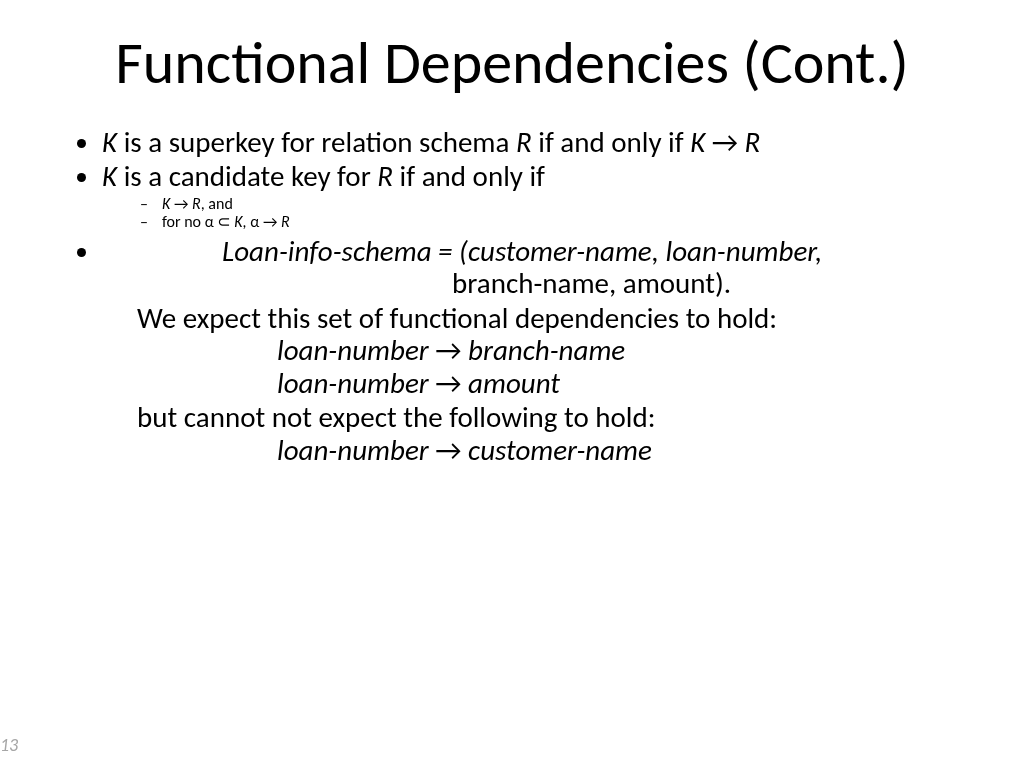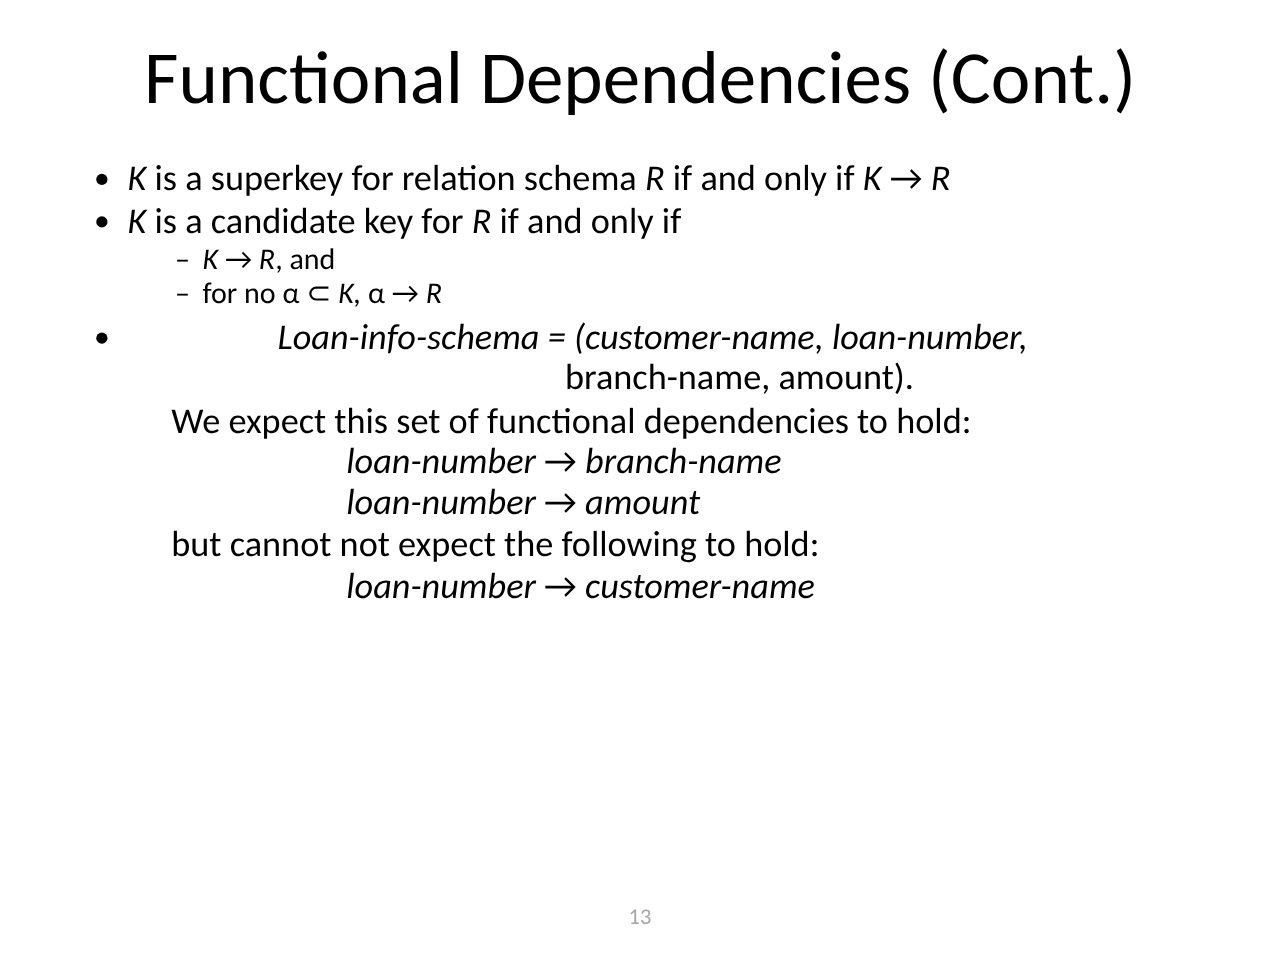--- a/index.html
+++ b/index.html
@@ -34,21 +34,21 @@
     margin: 0;
     padding-left: 52px;
   }
   ul.main > li {
     list-style-type: disc;
     margin-bottom: 2px;
   }
   ul.sub {
     margin: 2px 0 4px 0;
     padding-left: 60px;
-    font-size: 24px;
+    font-size: 16px;
   }
   ul.sub > li {
     list-style: none;
     position: relative;
     margin-bottom: 0;
   }
   ul.sub > li::before {
     content: "–";
     position: absolute;
     left: -22px;
@@ -65,26 +65,27 @@
   .indent1 {
     padding-left: 35px;
     margin-top: 2px;
   }
   .fd-line {
     font-style: italic;
     padding-left: 175px;
   }
   .page-num {
     position: absolute;
-    bottom: 24px;
+    bottom: 12px;
     left: 0;
     right: 0;
-    text-align: center;
+    text-align: left;
     font-size: 18px;
     color: #a6a6a6;
+    font-style: italic;
   }
 </style>
 </head>
 <body>
 
 <div class="slide">
   <h1 class="title">Functional Dependencies (Cont.)</h1>
 
   <div class="body">
     <ul class="main">

